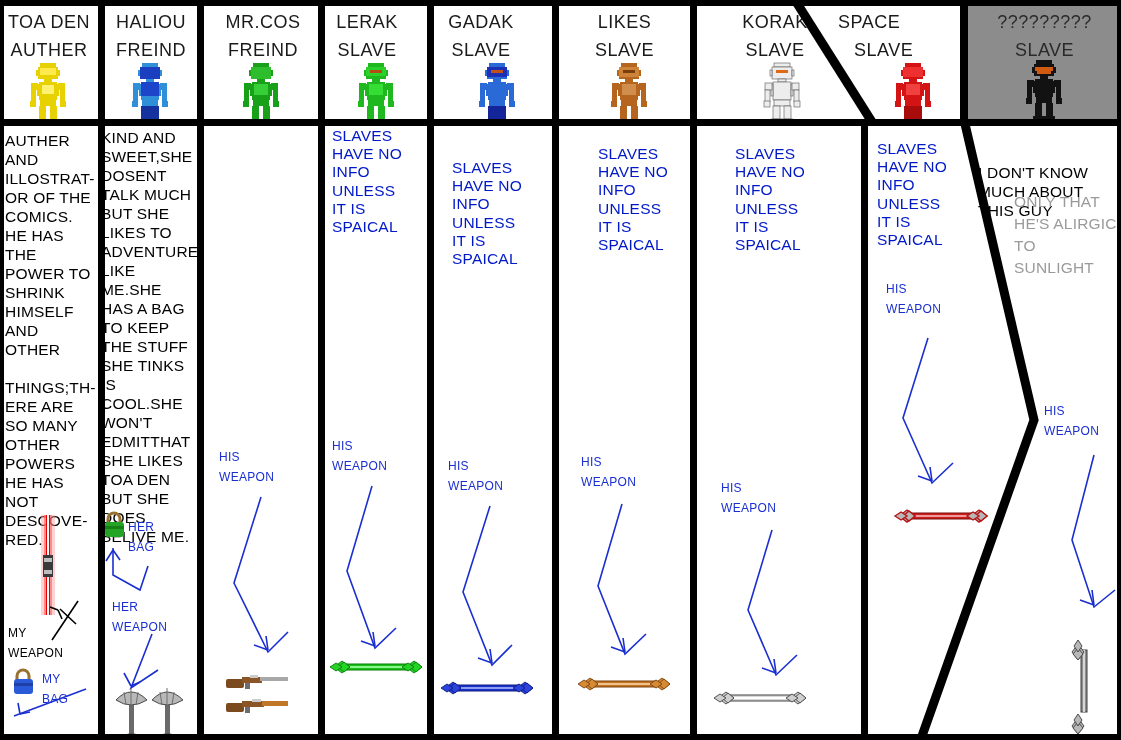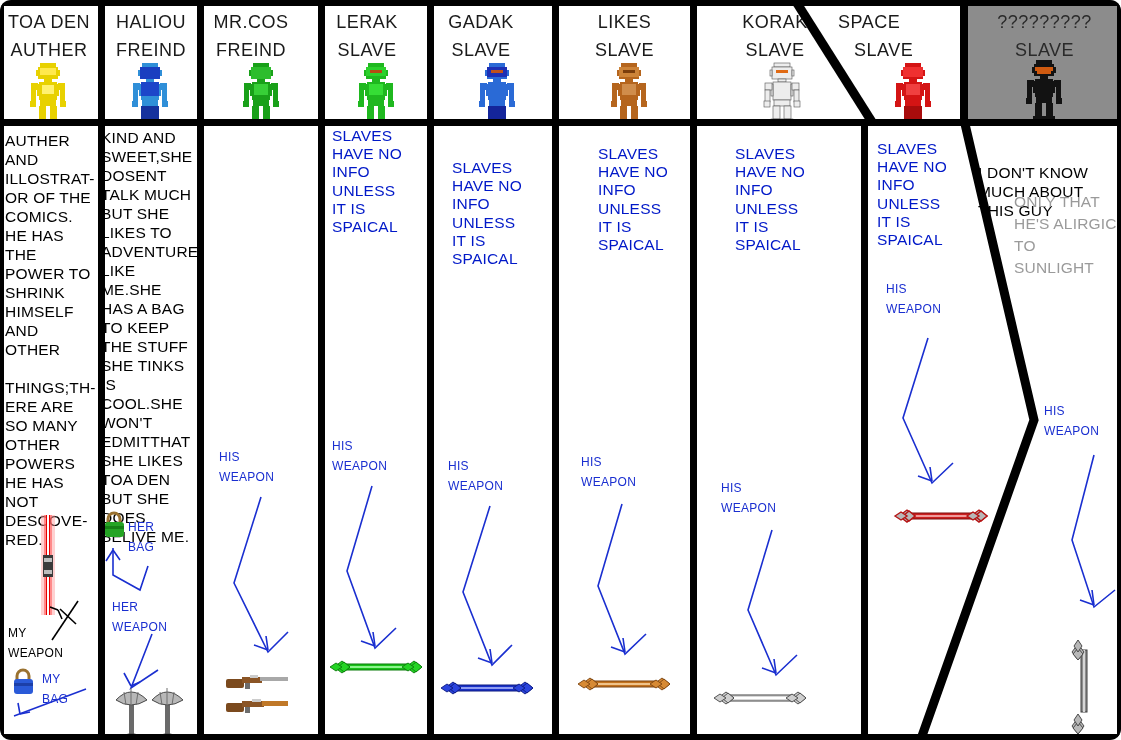--- a/index.html
+++ b/index.html
@@ -4,21 +4,20 @@
 <title>Character Roster</title>
 <style>
   html,body{margin:0;padding:0;background:#ffffff;}
   body{font-family:"Liberation Sans",sans-serif;}
 
   #stage{
     position:relative;
     width:1121px;height:740px;
     background:#ffffff;
     overflow:hidden;
-    border-radius:11px;
   }
 
   
   .topcell{position:absolute;top:0;height:125px;overflow:hidden;}
   .botcell{position:absolute;top:126px;height:614px;overflow:hidden;}
 
   .nameblk{
     position:absolute;left:0;right:0;top:8px;
     text-align:center;
     color:#1a1a1a;
@@ -68,21 +67,21 @@
     </div>
   </div>
 
   <div class="topcell" style="left:105px;width:92px;">
     <div class="nameblk">
       <span class="l1">HALIOU</span>
       <span class="l2">FREIND</span>
     </div>
   </div>
 
-  <div class="topcell" style="left:196px;width:110px;text-decoration:underline;">
+  <div class="topcell" style="left:208px;width:110px;text-decoration:underline;">
     <div class="nameblk">
       <span class="l1">MR.COS</span>
       <span class="l2">FREIND</span>
     </div>
   </div>
 
   <div class="topcell" style="left:325px;width:84px;">
     <div class="nameblk">
       <span class="l1">LERAK</span>
       <span class="l2">SLAVE</span>

